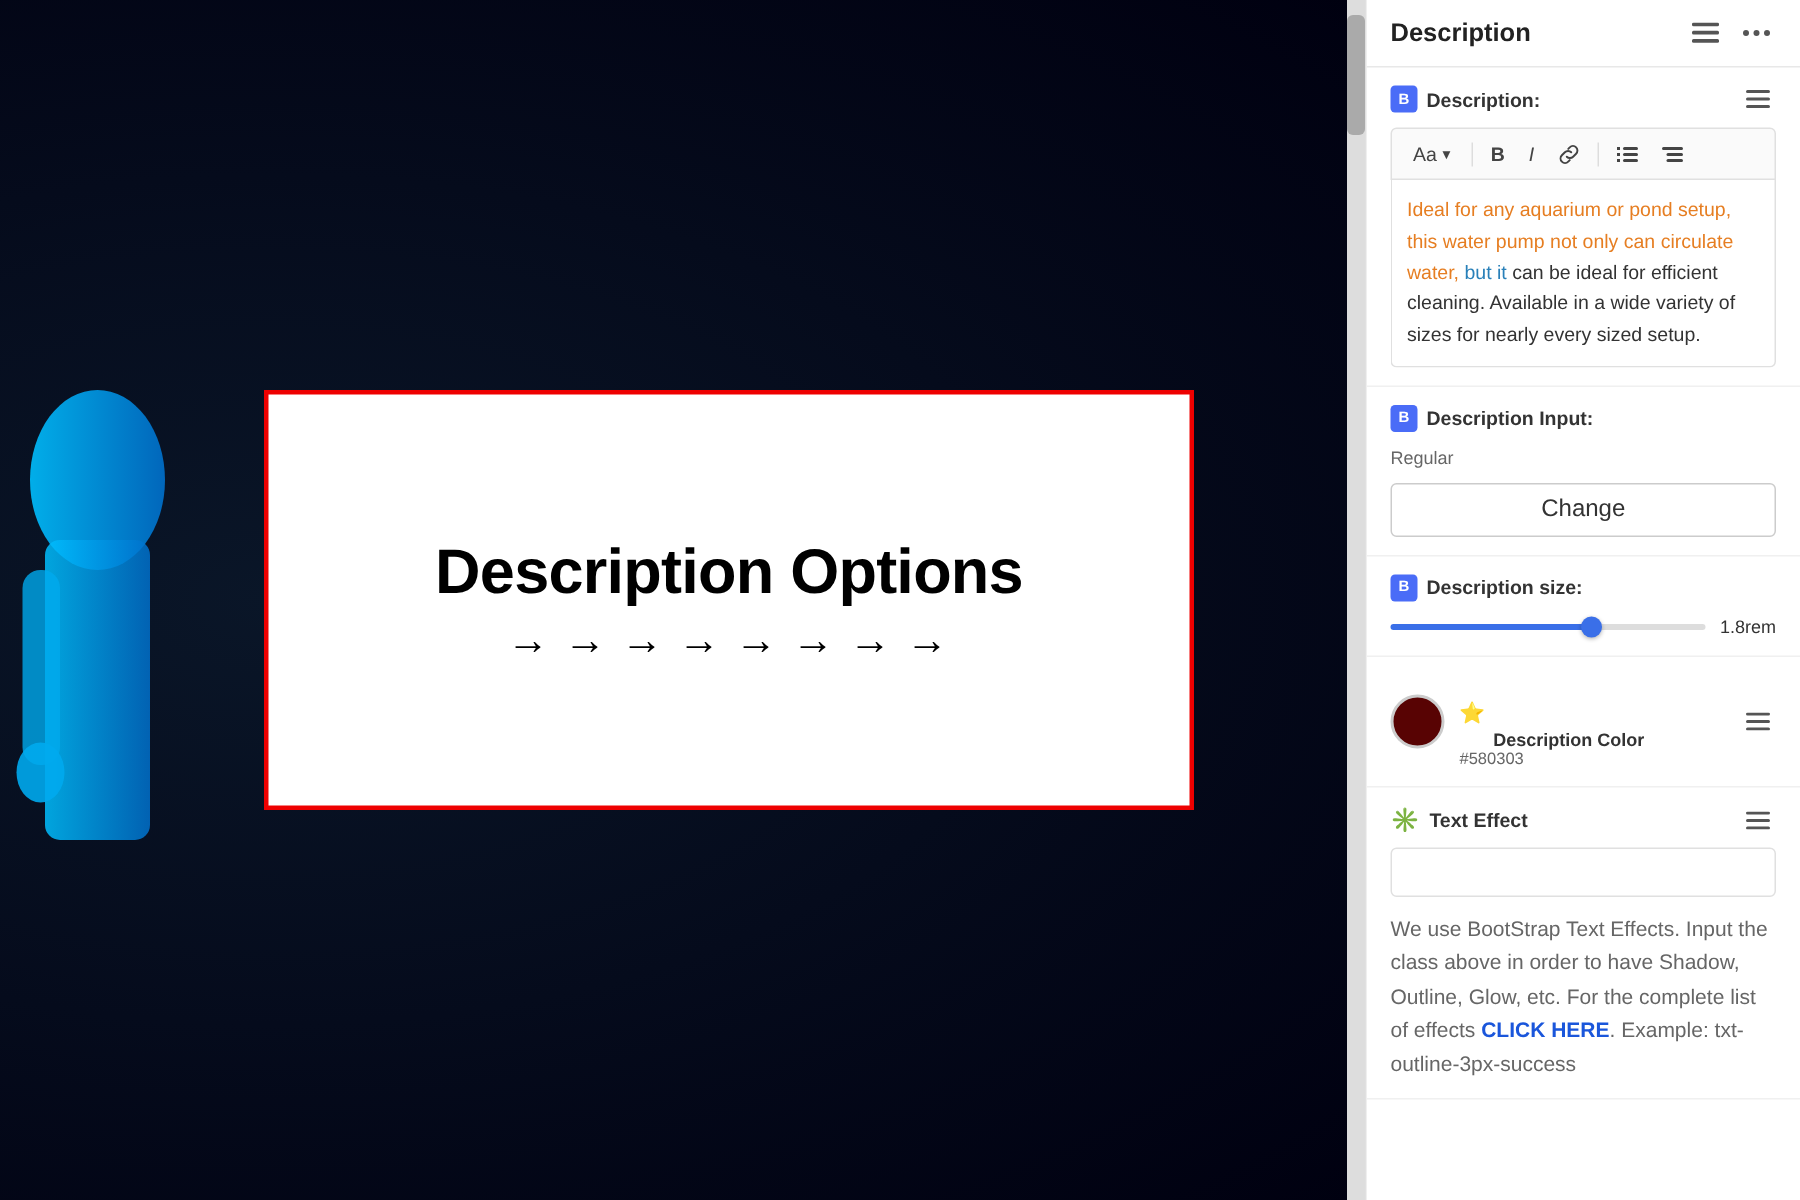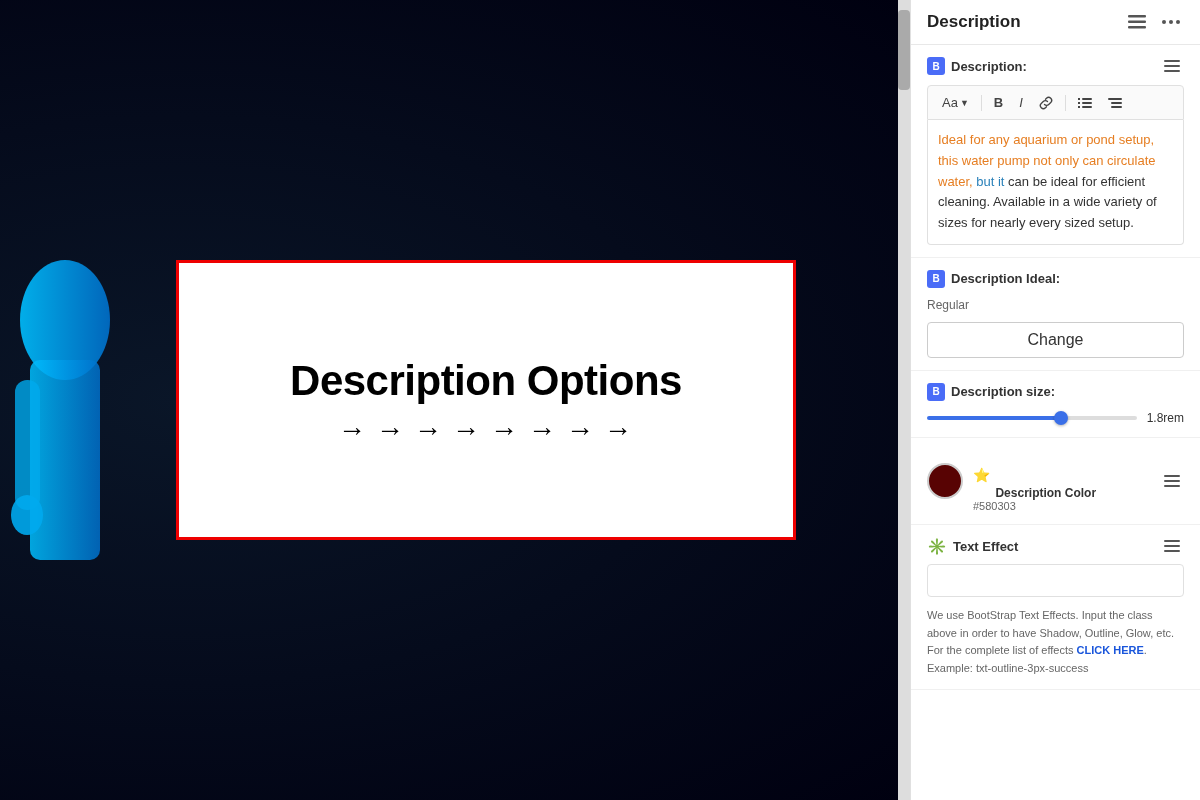--- a/index.html
+++ b/index.html
@@ -290,21 +290,21 @@
       border: 1px solid #e0e0e0;
       border-radius: 4px;
       padding: 8px 10px;
       font-size: 13px;
       color: #333;
       outline: none;
       background: #fff;
     }
 
     .help-text {
-      font-size: 11px;
+      font-size: 14px;
       color: #666;
       margin-top: 10px;
       line-height: 1.6;
     }
 
     .help-text a {
       color: #1a56db;
       text-decoration: none;
       font-weight: 600;
     }
@@ -453,21 +453,21 @@
 
     <div class="desc-text-area">
       <span class="highlight-orange">Ideal for any aquarium or pond setup, this water pump not only can circulate water, </span><span class="highlight-blue">but it</span><span> can be ideal for efficient cleaning. Available in a wide variety of sizes for nearly every sized setup.</span>
     </div>
   </div>
 
   <div class="section">
     <div class="section-header">
       <div class="section-label">
         <div class="section-icon">B</div>
-        <span>Description Ideal:</span>
+        <span>Description Input:</span>
       </div>
     </div>
     <div class="font-style">Regular</div>
     <button class="change-btn">Change</button>
   </div>
 
   <div class="section">
     <div class="section-header">
       <div class="section-label">
         <div class="section-icon">B</div>

